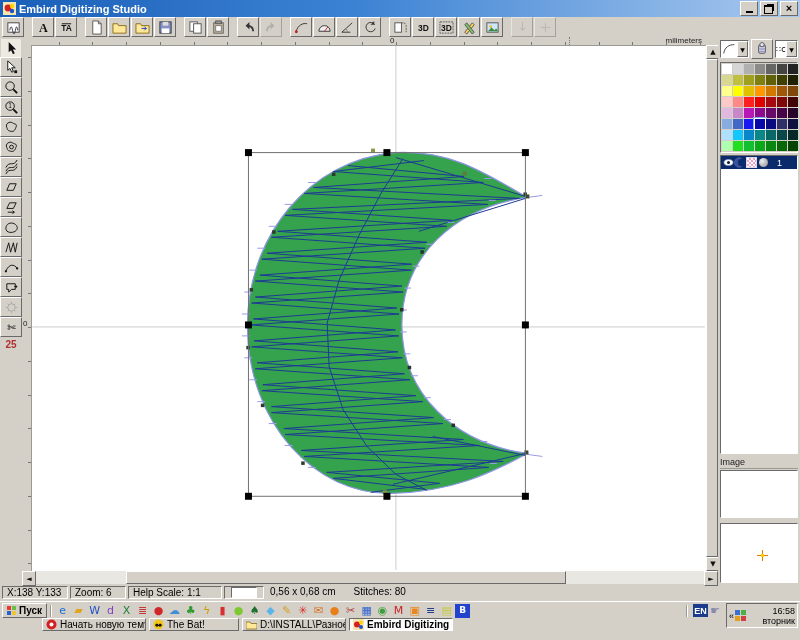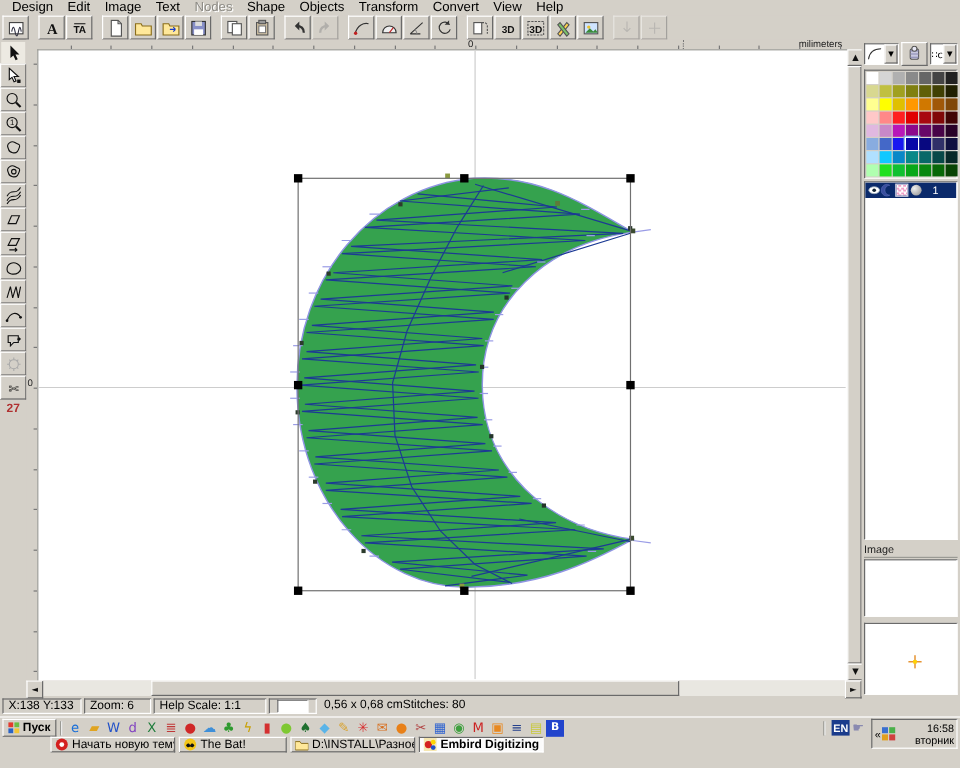--- a/index.html
+++ b/index.html
@@ -105,34 +105,39 @@
         border:1px solid;border-color:#6a6a6a #fff #fff #6a6a6a;display:flex;align-items:center;padding:0 2px;box-sizing:border-box;}
   .tray .chev{font-size:9px;margin-right:1px;}
   .tray .ticon2{width:12px;height:12px;display:grid;grid-template-columns:5px 5px;grid-auto-rows:5px;gap:1px;margin-right:2px;}
   .tray .clockcol{flex:1;text-align:right;font-size:9px;line-height:10px;}
 </style>
 </head>
 <body>
 
 <div class="win">
 
-
-  <div class="menubar" id="menubar">
-      <span class="menu-item">Design</span>
-      <span class="menu-item">Edit</span>
-      <span class="menu-item">Image</span>
-      <span class="menu-item">Text</span>
-      <span class="menu-item dis">Nodes</span>
-      <span class="menu-item">Shape</span>
-      <span class="menu-item">Objects</span>
-      <span class="menu-item">Transform</span>
-      <span class="menu-item">Convert</span>
-      <span class="menu-item">View</span>
-      <span class="menu-item">Help</span>
-    </div>
+  <div class="titlebar">
+    <svg class="ticon" viewBox="0 0 13 13">
+      <rect x="0" y="0" width="13" height="13" fill="#f5e6b0"></rect>
+      <circle cx="5" cy="6" r="3.4" fill="#d42020"></circle>
+      <circle cx="9" cy="4" r="2.2" fill="#ffd400"></circle>
+      <circle cx="9" cy="9" r="2.2" fill="#2050c8"></circle>
+    </svg>
+    <div class="ttext">Embird Digitizing Studio</div>
+    <div class="tbtn raised">
+        <span class="minbar"></span>
+      </div>
+    <div class="tbtn raised">
+        <span class="rest"></span>
+      </div>
+    <div class="tbtn raised">
+        <span class="xg">×</span>
+      </div>
+  </div>
+
 
   <div class="toolbar" id="toolbar">
       <div class="tb-group">
         <div class="tbbtn raised">
           <svg viewBox="0 0 16 16" width="15" height="15">
             <rect x="2" y="3" width="12" height="10" fill="#fff" stroke="#444"></rect>
             <path d="M4 11c1-5 2-5 3 0s2 5 3 0 1.5-5 2.5 0" stroke="#334" fill="none"></path>
           </svg>
         </div>
       </div>
@@ -358,21 +363,21 @@
           <svg viewBox="0 0 16 16" width="15" height="15">
             <circle cx="8" cy="8" r="4" fill="none" stroke="#aaa"></circle>
             <path d="M8 2v2M8 12v2M2 8h2M12 8h2M4 4l1.4 1.4M10.6 10.6L12 12M12 4l-1.4 1.4M5.4 10.6L4 12" stroke="#aaa"></path>
           </svg>
         </div>
         <div class="toolbtn raised">
           <svg viewBox="0 0 16 16" width="15" height="15">
             <text x="8" y="12" font-size="11" text-anchor="middle" font-family="DejaVu Sans">✄</text>
           </svg>
         </div>
-        <div class="colornum">27</div>
+        <div class="colornum">25</div>
       </div>
 
     <div class="center">
       <div class="hruler" id="hruler">
         <span class="rlabel" style="left:368px">0</span>
         <span class="hdot" style="left:547px"></span>
         <span class="units">milimeters</span>
       <span class="htick" style="left: 36.5px;"></span>
           <span class="htick" style="left: 70.25px;"></span>
           <span class="htick" style="left: 104px;"></span>
@@ -599,21 +604,21 @@
     </div>
   </div>
 
   <div class="statusbar">
     <div class="spanel sunk" style="width:66px">X:138  Y:133</div>
     <div class="spanel sunk" style="width:56px">Zoom: 6</div>
     <div class="spanel sunk" style="width:94px">Help Scale: 1:1</div>
     <div class="spanel sunk" style="width:40px;display:flex;align-items:center">
       <span class="swatchbox sunk"></span>
     </div>
-    <div class="spanel" style="display:flex;">
+    <div class="spanel" style="display:flex;gap:18px">
       <span>0,56 x 0,68 cm</span>
       <span>Stitches: 80</span>
     </div>
   </div>
 
   <div class="taskbar">
     <div class="tb-top">
       <div class="startbtn raised">
         <span class="wlogo">
           <i style="background:#e33b2e"></i>

